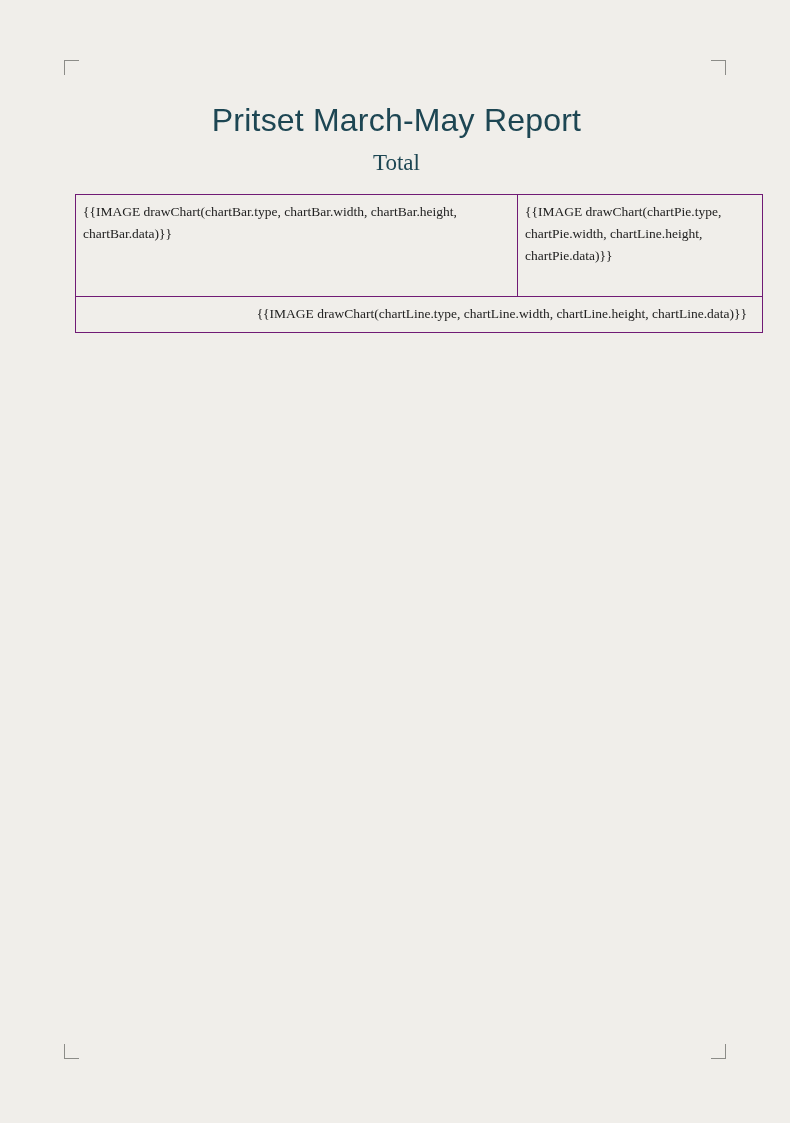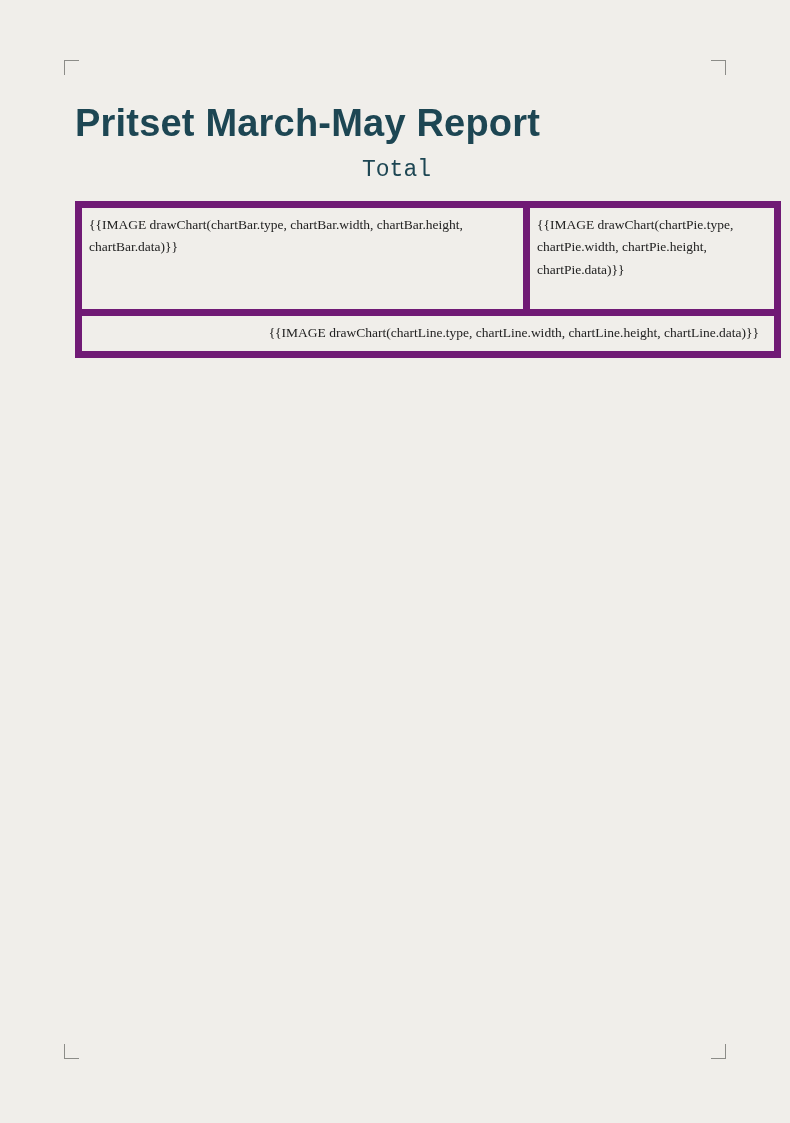--- a/index.html
+++ b/index.html
@@ -32,45 +32,46 @@
   .doc-body {
     position: absolute;
     top: 100px;
     left: 75px;
     width: 643px;
   }
 
   .doc-title {
     margin: 0;
     font-family: "Liberation Sans", sans-serif;
-    font-size: 38px;
-    font-weight: bold;
+    font-size: 32px;
+    font-weight: normal;
     color: #1d4653;
+    text-align: center;
     letter-spacing: 0.2px;
     line-height: 1.25;
   }
 
   .doc-subtitle {
     margin: 9px 0 0 0;
-    font-family: Liberation Mono, monospace;
+    font-family: Liberation Serif, serif;
     font-size: 23px;
     font-weight: normal;
     color: #1d4653;
     text-align: center;
     line-height: 1.2;
   }
 
   .chart-table {
     margin-top: 17px;
     border-collapse: collapse;
     width: 643px;
     table-layout: fixed;
   }
   .chart-table td {
-    border: 7px solid #701a75;
+    border: 1px solid #701a75;
     vertical-align: top;
     padding: 6px 15px 7px 7px;
     font-family: "Liberation Serif", serif;
     font-size: 13.5px;
     line-height: 1.65;
     color: #222222;
     word-wrap: break-word;
   }
   .cell-bar { width: 419px; height: 88px; }
   .cell-pie { width: 222px; }
@@ -87,21 +88,21 @@
 <div class="doc-body">
 
   <h1 class="doc-title">Pritset March-May Report</h1>
 
   <h2 class="doc-subtitle">Total</h2>
 
   <table class="chart-table">
     <tbody>
       <tr>
         <td class="cell-bar">{{IMAGE drawChart(chartBar.type, chartBar.width, chartBar.height, chartBar.data)}}</td>
-        <td class="cell-pie">{{IMAGE drawChart(chartPie.type, chartPie.width, chartPie.height, chartPie.data)}}</td>
+        <td class="cell-pie">{{IMAGE drawChart(chartPie.type, chartPie.width, chartLine.height, chartPie.data)}}</td>
       </tr>
       <tr>
         <td class="cell-line" colspan="2">{{IMAGE drawChart(chartLine.type, chartLine.width, chartLine.height, chartLine.data)}}</td>
       </tr>
     </tbody>
   </table>
 
 </div>
 
 </body></html>

